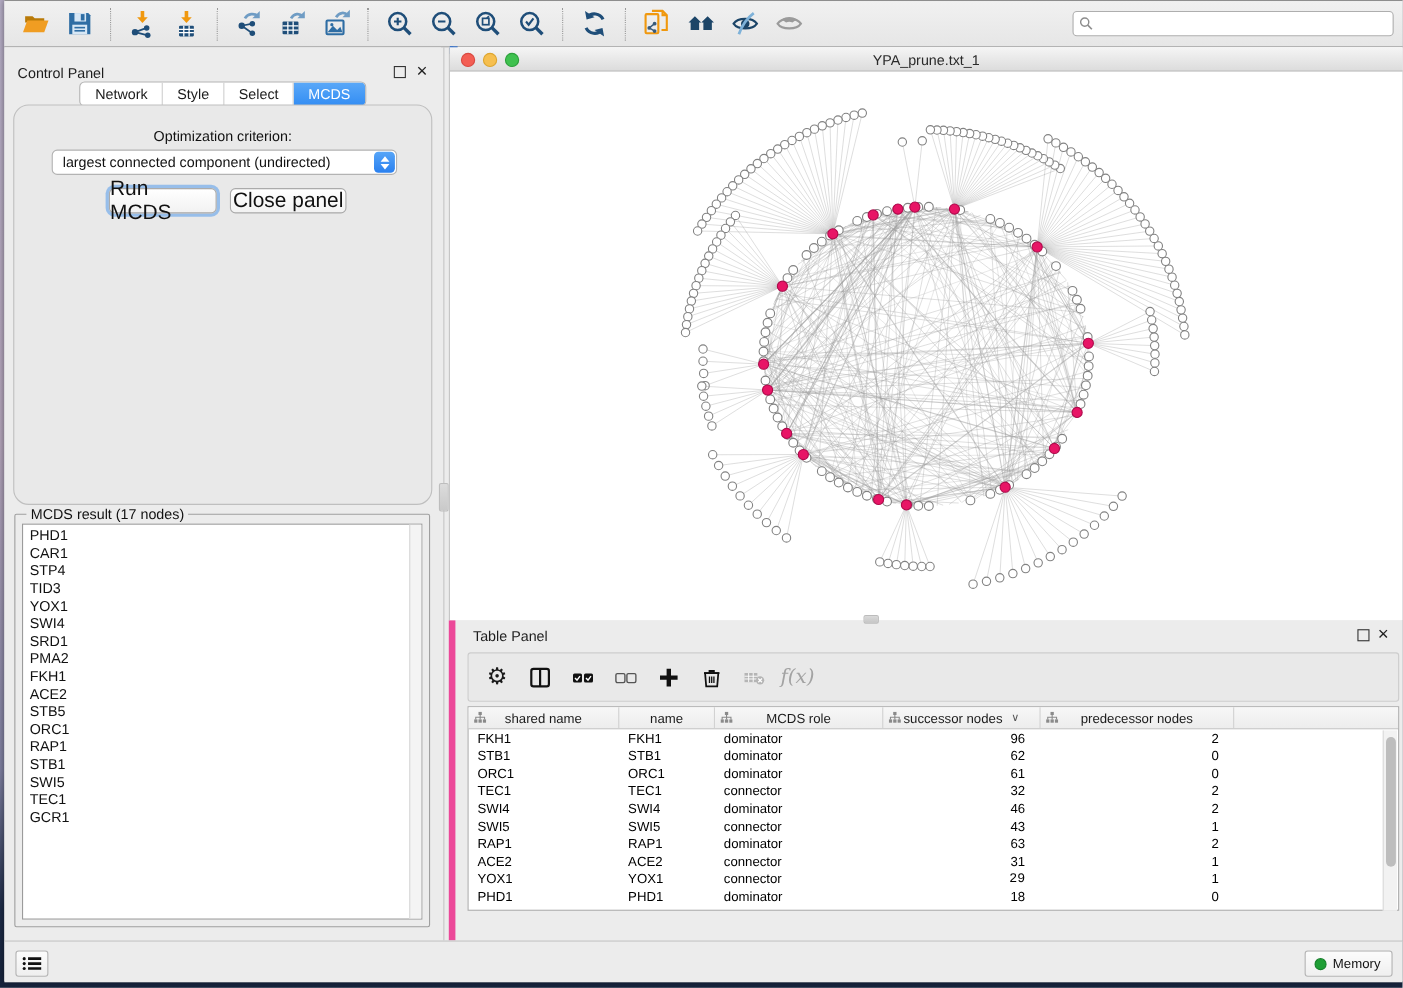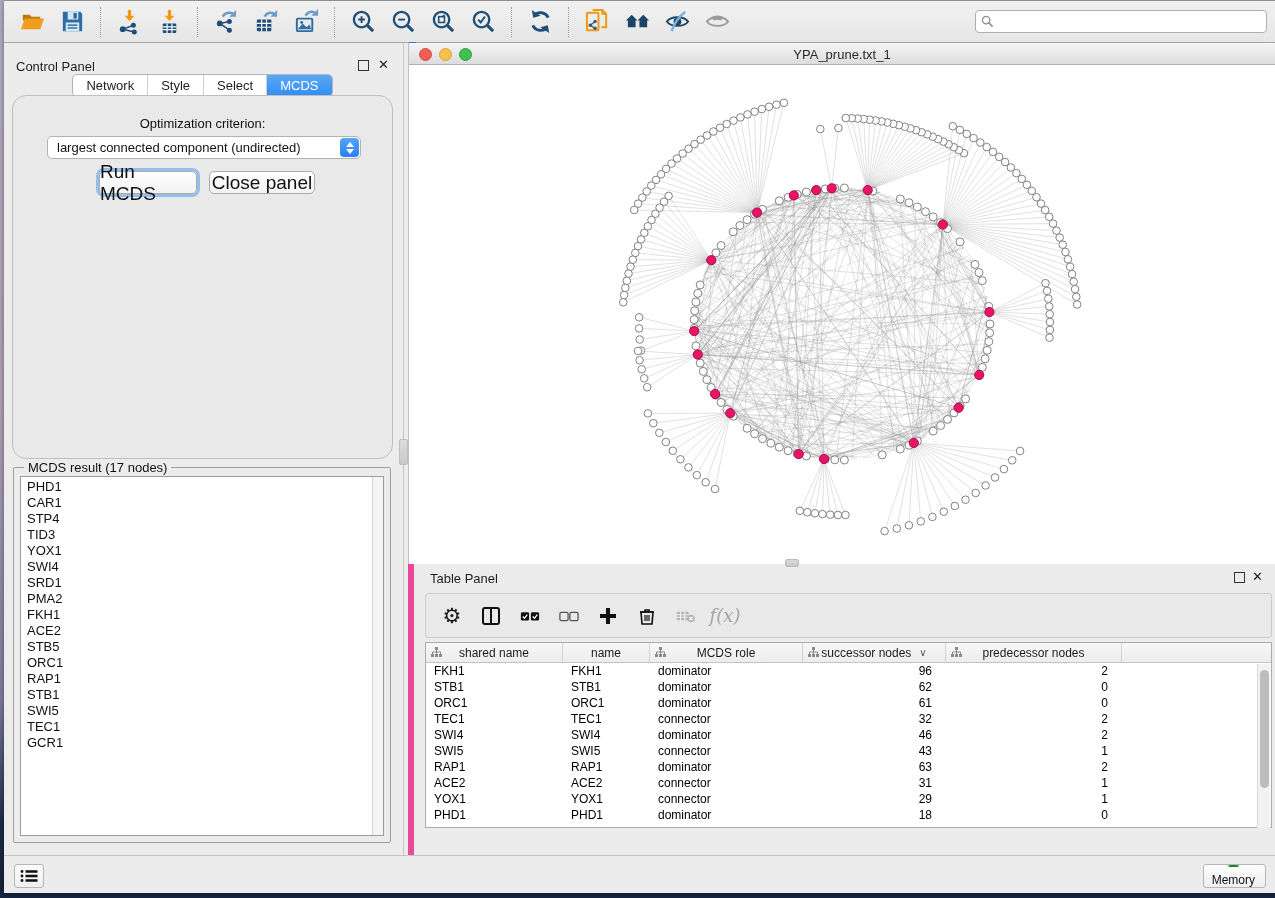--- a/index.html
+++ b/index.html
@@ -121,21 +121,21 @@
   
   #statusbar { position:absolute; left:0; top:854px; width:100%; height:38px; background:#ececec; border-top:1px solid #c4c4c4; }
   #list-btn {
     position:absolute; left:10px; top:8px; width:30px; height:24px;
     background:linear-gradient(#fcfcfc,#efefef); border:1px solid #b5b5b5; border-radius:3px;
     display:flex; align-items:center; justify-content:center;
   }
   #memory-btn {
     position:absolute; right:9px; top:8px; height:24px; padding:0 10px 0 8px;
     background:linear-gradient(#fcfcfc,#efefef); border:1px solid #b5b5b5; border-radius:3px;
-    display:flex; align-items:center; gap:6px; font-size:12px; color:#111;flex-direction:column;
+    display:flex; align-items:center; gap:6px; font-size:12px; color:#111;
   }
   #memory-dot { width:11px; height:11px; border-radius:50%; background:#1e9e35; border:1px solid #15802a; }
 </style>
 </head>
 <body>
 
 <div id="app">
 
   <div id="toolbar">
     <span class="toolbtn">
@@ -1229,21 +1229,21 @@
             <div class="tcell" style="width: 137px;">ACE2</div>
             <div class="tcell" style="width: 87px;">ACE2</div>
             <div class="tcell" style="width: 153px;">connector</div>
             <div class="tcell num" style="width: 143px;">31</div>
             <div class="tcell num" style="width: 176px;">1</div>
           </div>
           <div class="trow">
             <div class="tcell" style="width: 137px;">YOX1</div>
             <div class="tcell" style="width: 87px;">YOX1</div>
             <div class="tcell" style="width: 153px;">connector</div>
-            <div class="tcell num" style="width: 143px;">29</div>
+            <div class="tcell num" style="width: 143px; font-family: Liberation Mono, monospace;">29</div>
             <div class="tcell num" style="width: 176px;">1</div>
           </div>
           <div class="trow">
             <div class="tcell" style="width: 137px;">PHD1</div>
             <div class="tcell" style="width: 87px;">PHD1</div>
             <div class="tcell" style="width: 153px;">dominator</div>
             <div class="tcell num" style="width: 143px;">18</div>
             <div class="tcell num" style="width: 176px;">0</div>
           </div>
         </div>

